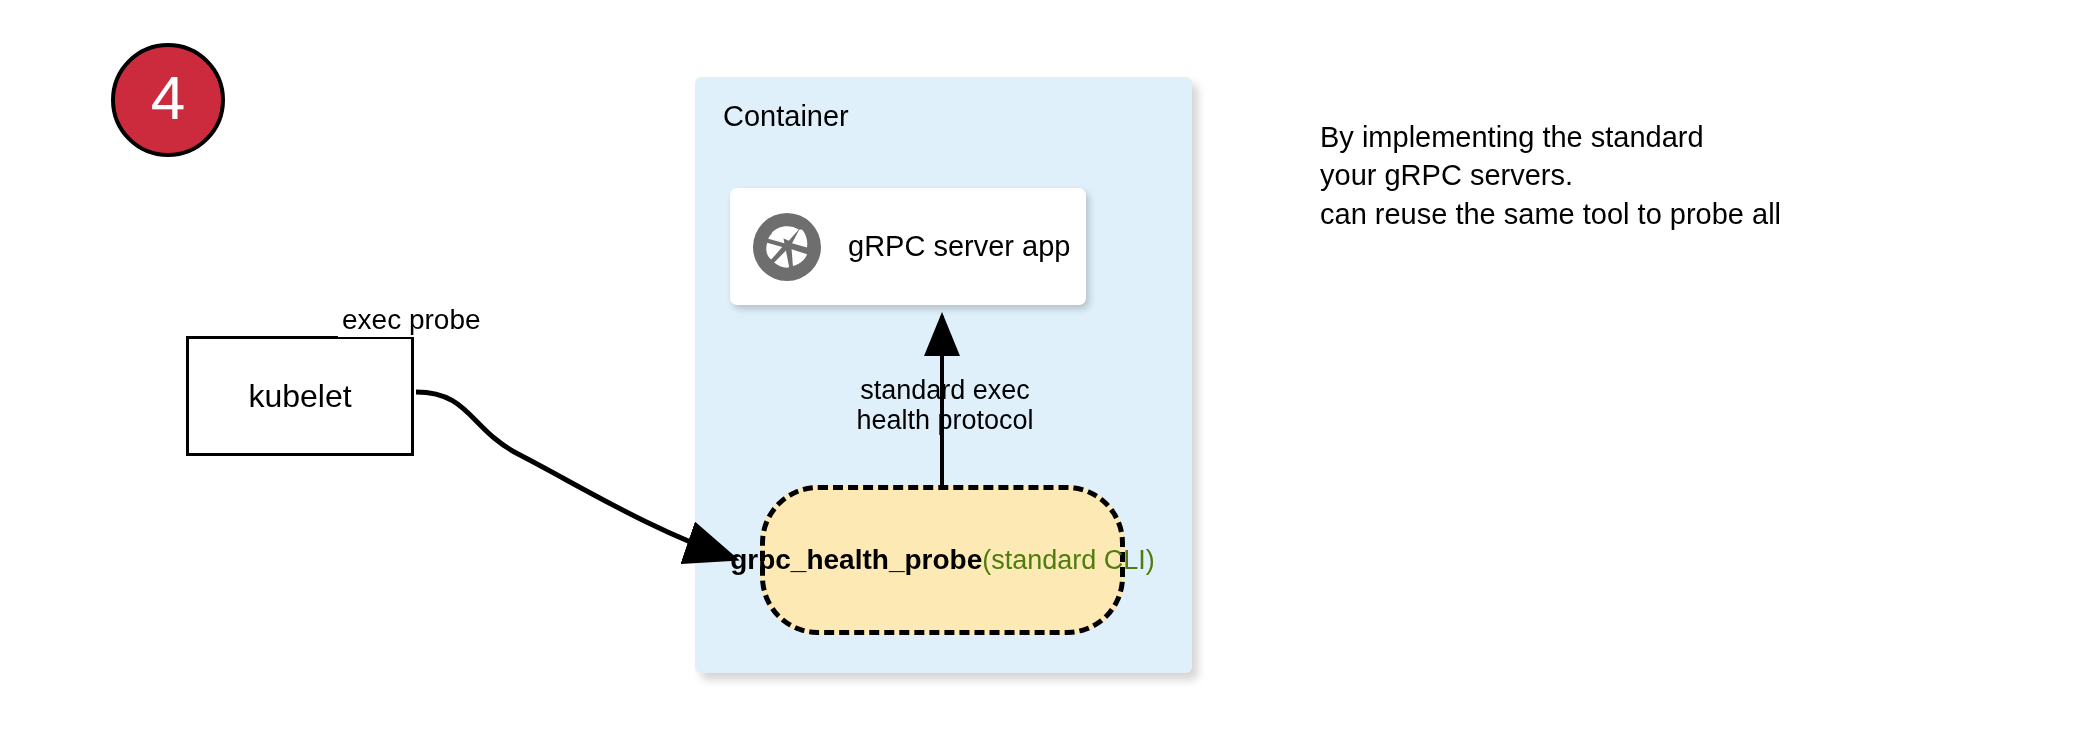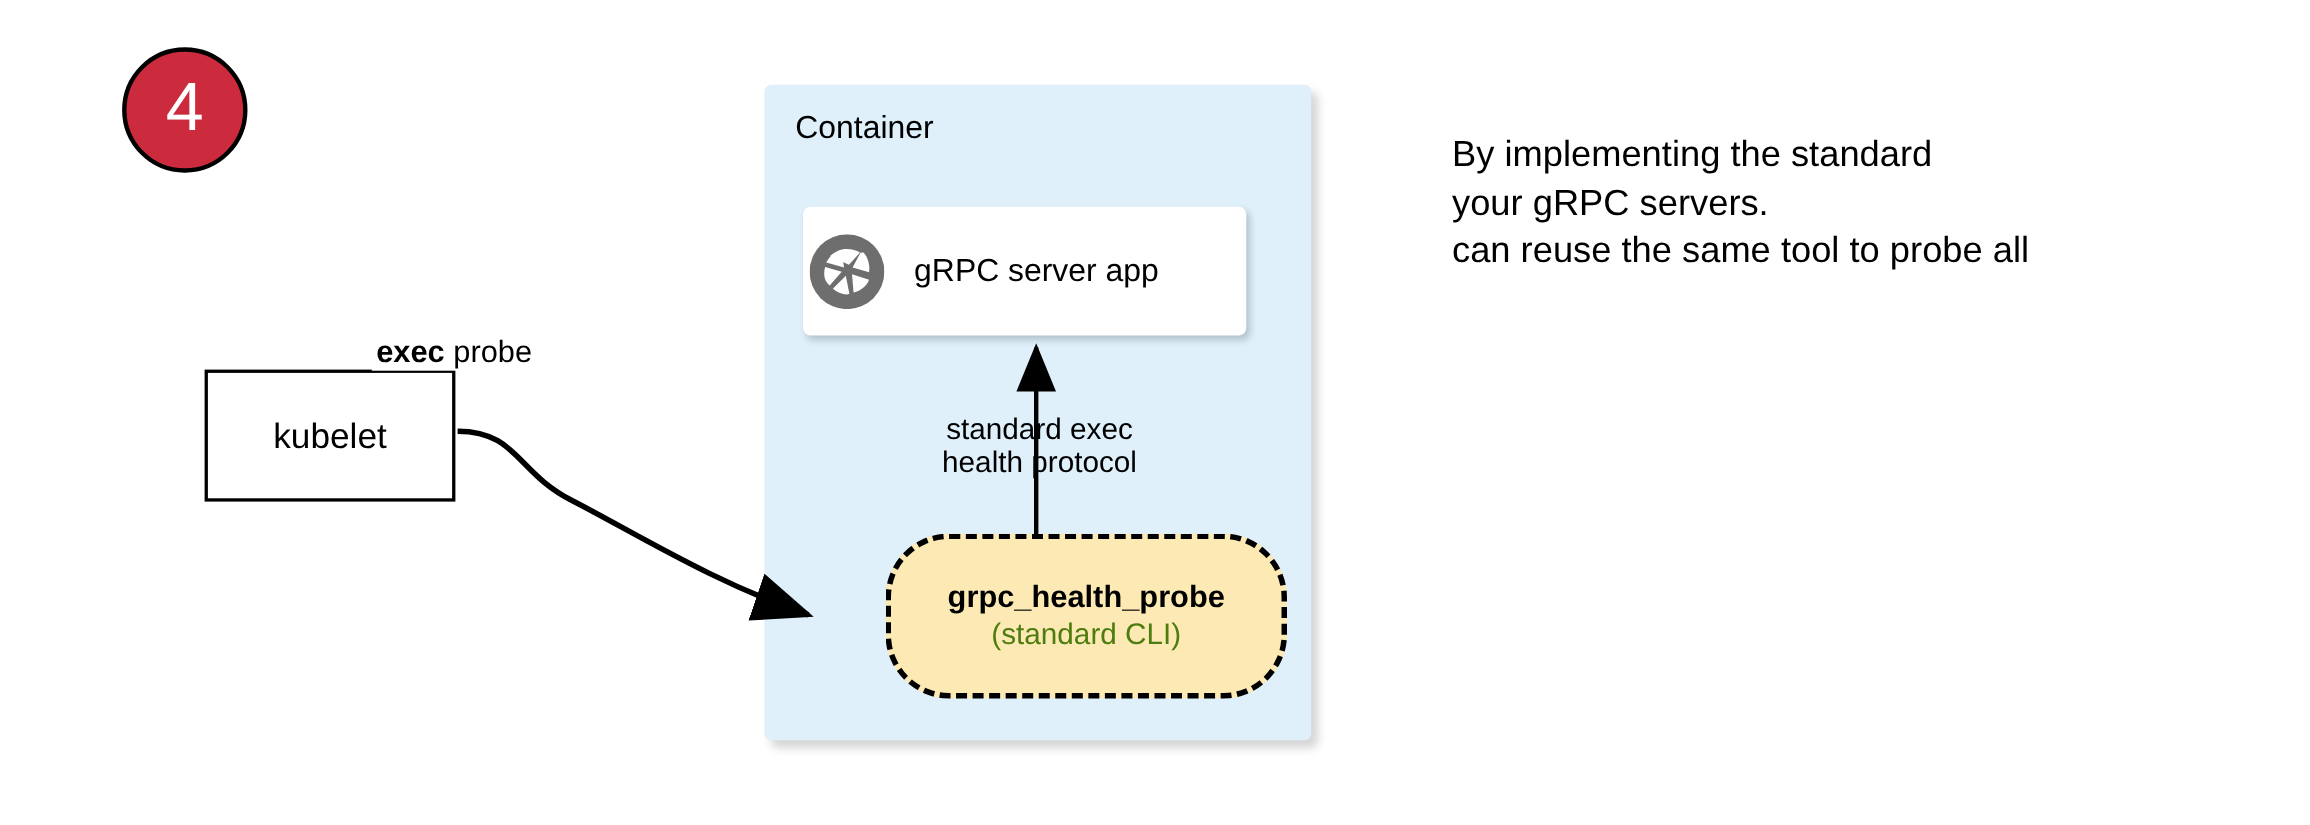--- a/index.html
+++ b/index.html
@@ -62,28 +62,28 @@
     font-size: 29px;
     color: #000000;
     white-space: nowrap;
   }
 
   
   .server-card {
     position: absolute;
     left: 730px;
     top: 188px;
-    width: 403px;
+    width: 356px;
     height: 117px;
     background: #ffffff;
     border-radius: 7px;
     box-shadow: 3px 4px 7px rgba(0,0,0,0.20);
     display: flex;
     align-items: center;
-    padding-left: 6px;
+    padding-left: 23px;
     box-sizing: border-box;
   }
   .aperture-icon {
     width: 68px;
     height: 68px;
     flex: 0 0 68px;
     display: block;
   }
   .server-card-label {
     margin-left: 27px;
@@ -108,30 +108,30 @@
   }
   .kubelet-label {
     font-size: 32px;
     color: #000000;
     white-space: nowrap;
   }
 
   
   .probe-box {
     position: absolute;
-    left: 805px;
+    left: 760px;
     top: 485px;
     width: 365px;
     height: 150px;
     background: #fce9b3;
     border: 5px dashed #000000;
     border-radius: 58px;
     box-sizing: border-box;
     display: flex;
-    flex-direction: column;
+    flex-direction: row;
     align-items: center;
     justify-content: center;
   }
   .probe-title {
     font-size: 28px;
     font-weight: bold;
     color: #000000;
     white-space: nowrap;
     line-height: 1.2;
   }
@@ -147,42 +147,42 @@
   .edge-label-exec {
     position: absolute;
     left: 338px;
     top: 303px;
     font-size: 28px;
     color: #000000;
     white-space: nowrap;
     background: #ffffff;
     padding: 1px 4px;
   }
-  .edge-label-exec .bold-part { font-weight: bold; }
+  .edge-label-exec .bold-part { font-weight: normal; }
 
   .edge-label-protocol {
     position: absolute;
     left: 795px;
     top: 373px;
     width: 300px;
     text-align: center;
     font-size: 27px;
     color: #000000;
     line-height: 1.12;
     background: #dff0fb;
     padding: 2px 0;
   }
 
   
   .side-note {
     position: absolute;
     left: 1320px;
     top: 118px;
     width: 600px;
-    font-size: 33px;
+    font-size: 29px;
     color: #000000;
     line-height: 1.32;
   }
   .side-note-line { white-space: nowrap; }
 
   
   .arrows-layer {
     position: absolute;
     left: 0; top: 0;
     width: 2100px;

